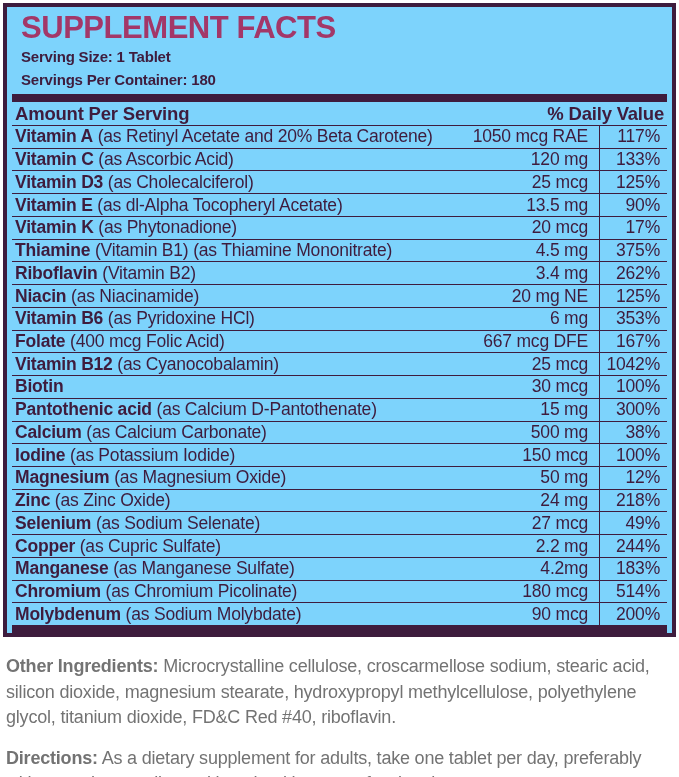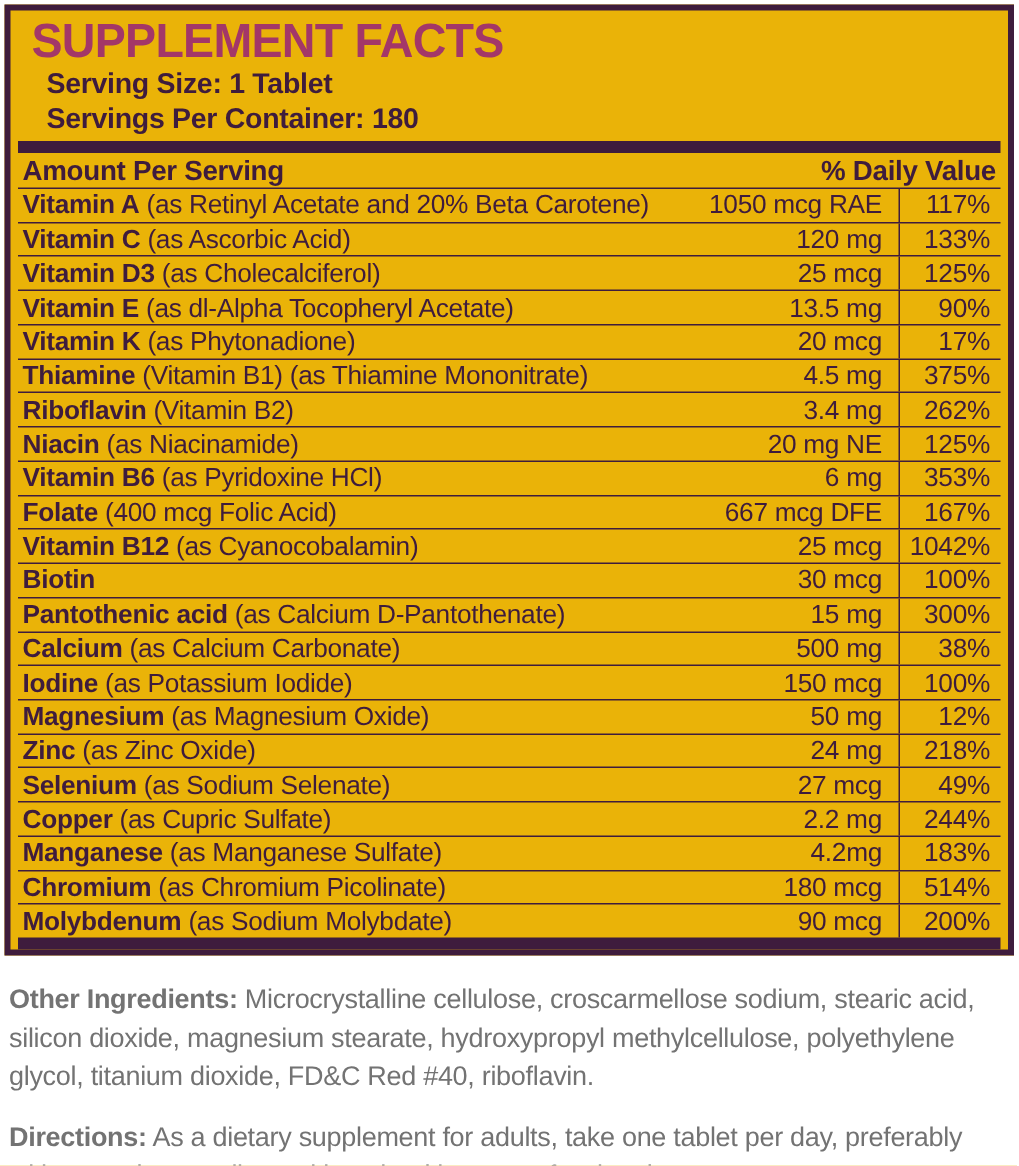--- a/index.html
+++ b/index.html
@@ -13,36 +13,36 @@
     overflow: hidden;
   }
   .label-root { position: relative; width: 679px; height: 777px; }
 
   .facts-box {
     box-sizing: border-box;
     margin: 3px 0 0 3px;
     width: 673px;
     height: 634px;
     border: 4px solid #3E1C3D;
-    background: #eab308;
+    background: #7dd3fc;
   }
   .title {
     margin: 2px 0 0 14px;
     font-size: 32px;
     line-height: 37px;
     font-weight: 800;
     letter-spacing: -0.5px;
     color: #A33768;
     transform: scaleX(0.97);
     transform-origin: left center;
     white-space: nowrap;
   }
   .serving {
-    margin-left: 24px;
-    font-size: 19px;
+    margin-left: 14px;
+    font-size: 15px;
     font-weight: 700;
     line-height: 22.5px;
     letter-spacing: -0.2px;
   }
   .thick-bar {
     height: 8px;
     background: #3E1C3D;
     margin: 3px 5px 0 5px;
   }
   .thick-bar.bottom { margin-top: 0; }

